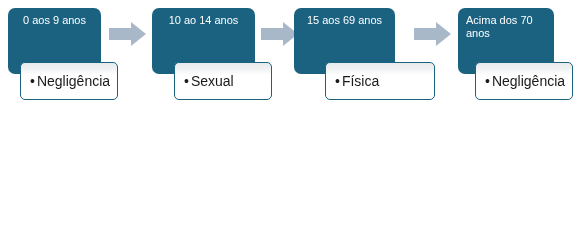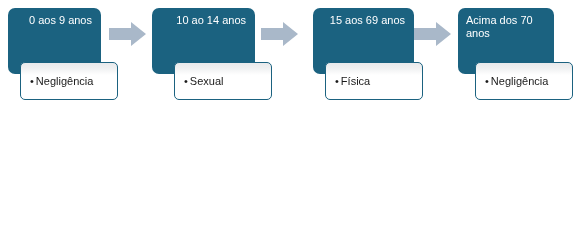--- a/index.html
+++ b/index.html
@@ -22,38 +22,38 @@
     background: #1B6280;
     border-radius: 7px;
     color: #ffffff;
     font-size: 11px;
     line-height: 13px;
     box-sizing: border-box;
     padding: 6px 9px 0 9px;
     z-index: 1;
   }
   .stage-box.center {
-    text-align: right;
+    text-align: center;
   }
   .stage-box.left {
     text-align: left;
   }
   .detail-box {
     position: absolute;
     background: #ffffff;
     background-image: linear-gradient(to bottom, #e9eaec 0px, #eff0f1 5px, #ffffff 12px, #ffffff 100%);
     border: 1px solid #1B6280;
     border-radius: 5px;
     box-sizing: border-box;
     z-index: 2;
     display: flex;
     align-items: center;
   }
   .detail-text {
-    font-size: 11px;
+    font-size: 14px;
     line-height: 13px;
     color: #1a1a1a;
     padding-left: 9px;
     white-space: nowrap;
   }
   .bullet {
     display: inline-block;
     margin-right: 2px;
   }
   .arrow {
@@ -86,29 +86,29 @@
   </div>
   <div class="arrow" id="arrow-2" style="left: 261px; top: 22px;">
     <svg width="37" height="24" viewBox="0 0 37 24" xmlns="http://www.w3.org/2000/svg">
       <polygon points="0,6 22,6 22,0 37,12 22,24 22,18 0,18" fill="#A9B8C9"></polygon>
     </svg>
   </div>
   <div class="detail-box" id="detail-2" style="left: 174px; top: 62px; width: 98px; height: 38px; border-color: rgb(27, 98, 128);">
     <span class="detail-text"><span class="bullet">•</span><span>Sexual</span></span>
   </div>
 
-  <div class="stage-box center" id="box-3" style="left: 313px; top: 8px; width: 101px; height: 66px; background: rgb(27, 98, 128); color: rgb(255, 255, 255);">
+  <div class="stage-box center" id="box-3" style="left: 294px; top: 8px; width: 101px; height: 66px; background: rgb(27, 98, 128); color: rgb(255, 255, 255);">
     <span>15 aos 69 anos</span>
   </div>
   <div class="arrow" id="arrow-3" style="left: 414px; top: 22px;">
     <svg width="37" height="24" viewBox="0 0 37 24" xmlns="http://www.w3.org/2000/svg">
       <polygon points="0,6 22,6 22,0 37,12 22,24 22,18 0,18" fill="#A9B8C9"></polygon>
     </svg>
   </div>
-  <div class="detail-box" id="detail-3" style="left: 325px; top: 62px; width: 98px; height: 38px; border-color: rgb(27, 98, 128);">
+  <div class="detail-box" id="detail-3" style="left: 325px; top: 62px; width: 110px; height: 38px; border-color: rgb(27, 98, 128);">
     <span class="detail-text"><span class="bullet">•</span><span>Física</span></span>
   </div>
 
   <div class="stage-box left" id="box-4" style="left: 458px; top: 8px; width: 96px; height: 66px; background: rgb(27, 98, 128); color: rgb(255, 255, 255); padding-left: 8px;">
     <span>Acima dos 70 anos</span>
   </div>
   <div class="detail-box" id="detail-4" style="left: 475px; top: 62px; width: 98px; height: 38px; border-color: rgb(27, 98, 128);">
     <span class="detail-text"><span class="bullet">•</span><span>Negligência</span></span>
   </div>
 

